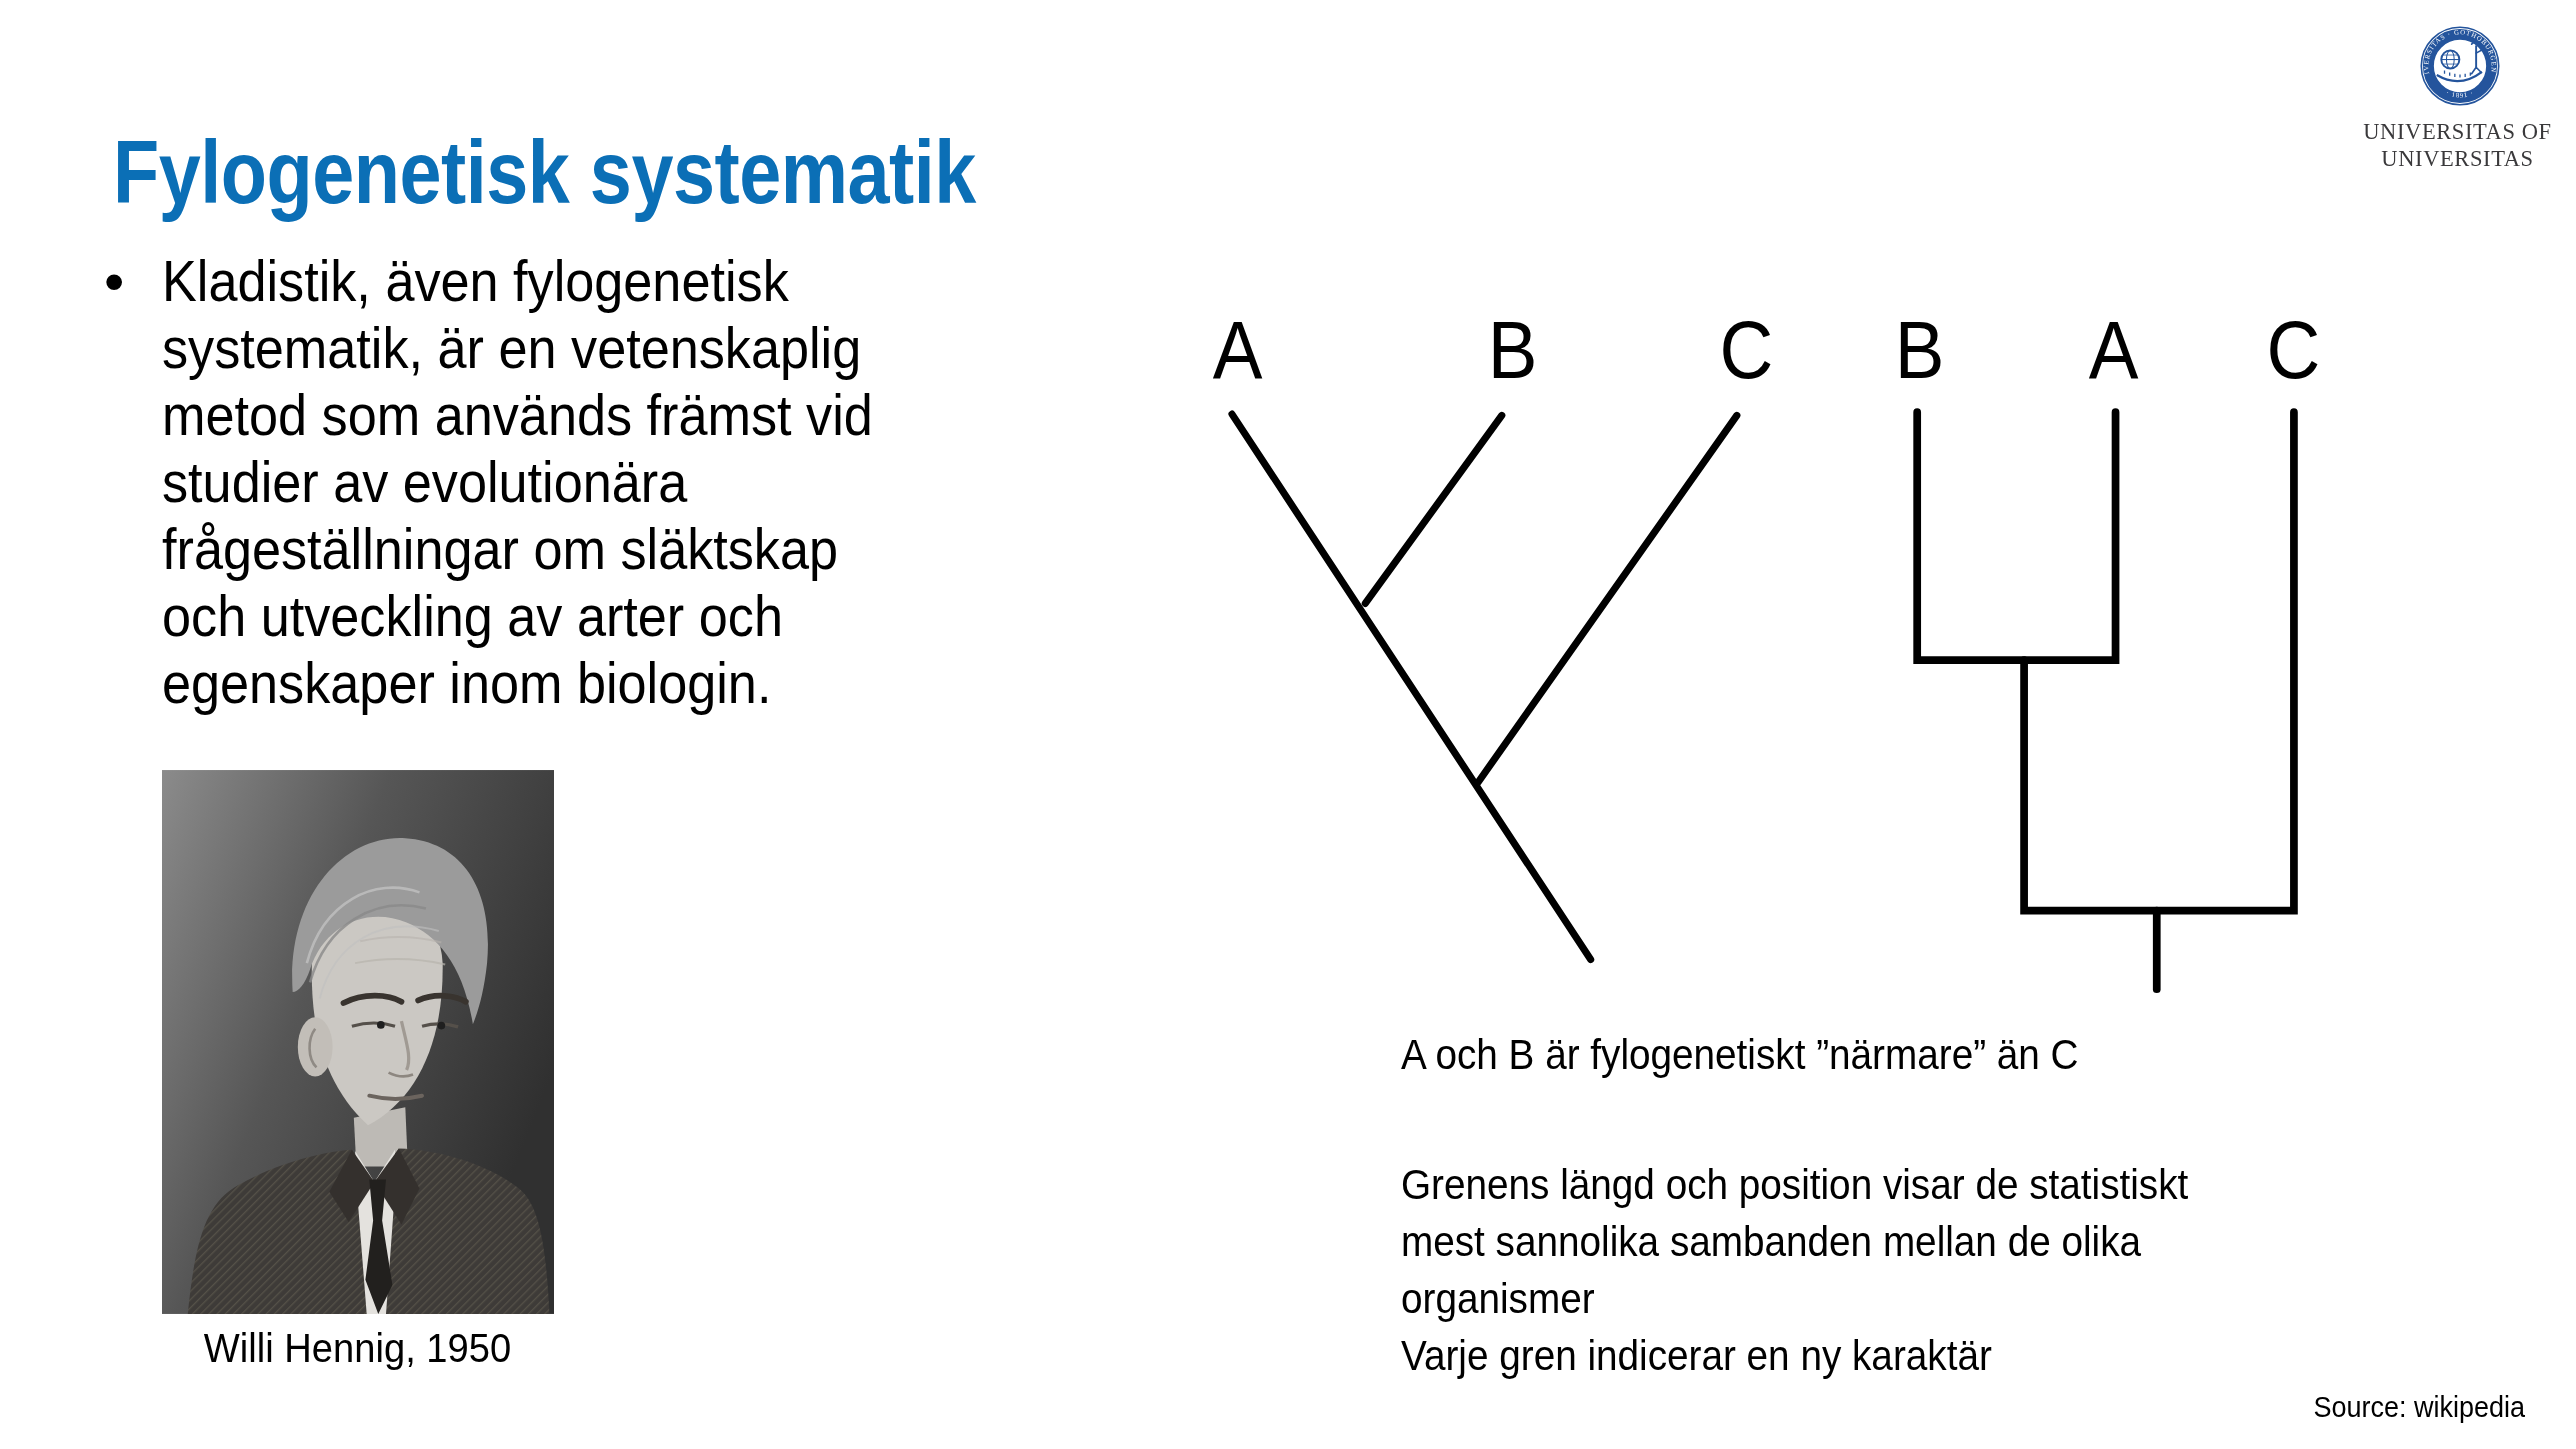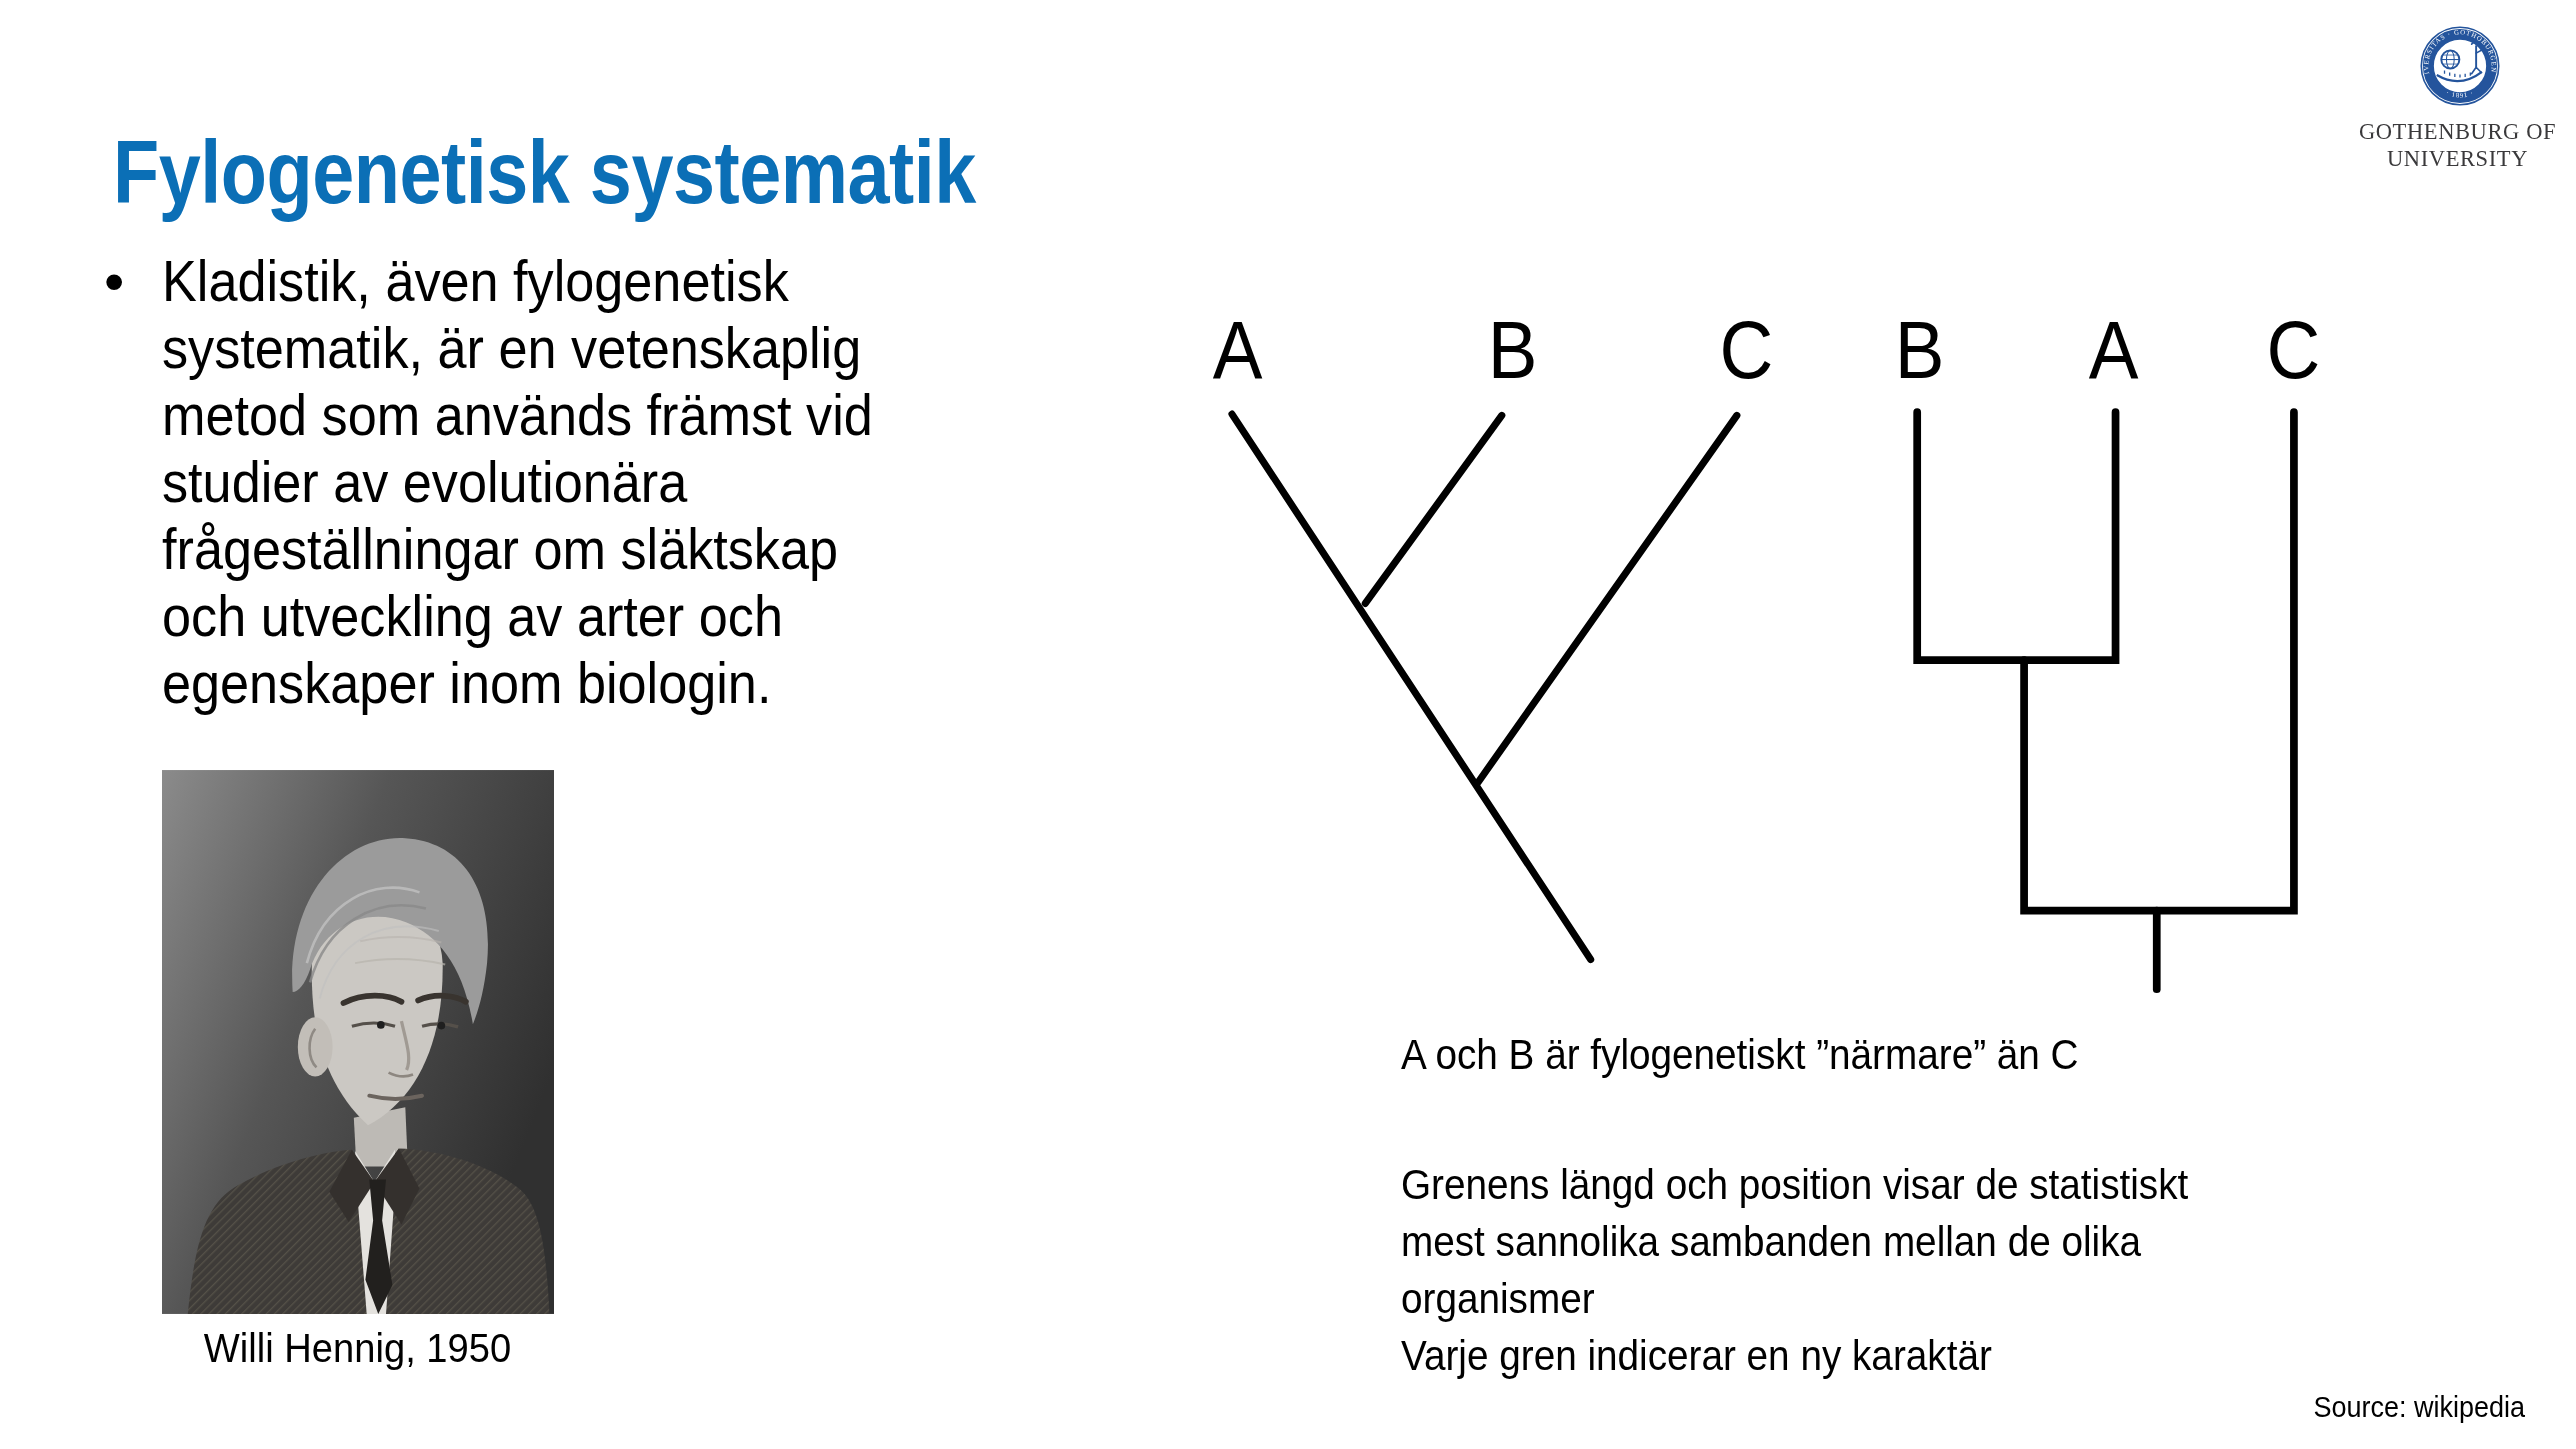--- a/index.html
+++ b/index.html
@@ -215,18 +215,18 @@
         <path d="M26,76 Q62,97 96,71" stroke-width="3.5"></path>
         <path d="M38,74 v-5 M46,77 v-5 M54,79 v-5 M62,80 v-5 M70,79 v-5 M78,77 v-5" stroke-width="2"></path>
         <path d="M80,28 q8,-8 14,0" stroke-width="2.5" stroke-linecap="round"></path>
         <path d="M87,30 V64" stroke-width="3"></path>
         <path d="M87,42 L98,36" stroke-width="2.5" stroke-linecap="round"></path>
         <path d="M87,64 L80,74 M87,64 L95,72" stroke-width="2.5" stroke-linecap="round"></path>
       </g>
     </svg>
   </div>
   <div class="abs logo-wordmark">
-    <div>GOTHENBURG OF</div>
-    <div>UNIVERSITY</div>
+    <div>UNIVERSITAS OF</div>
+    <div>UNIVERSITAS</div>
   </div>
 
 </div>
 
 
 </body></html>

